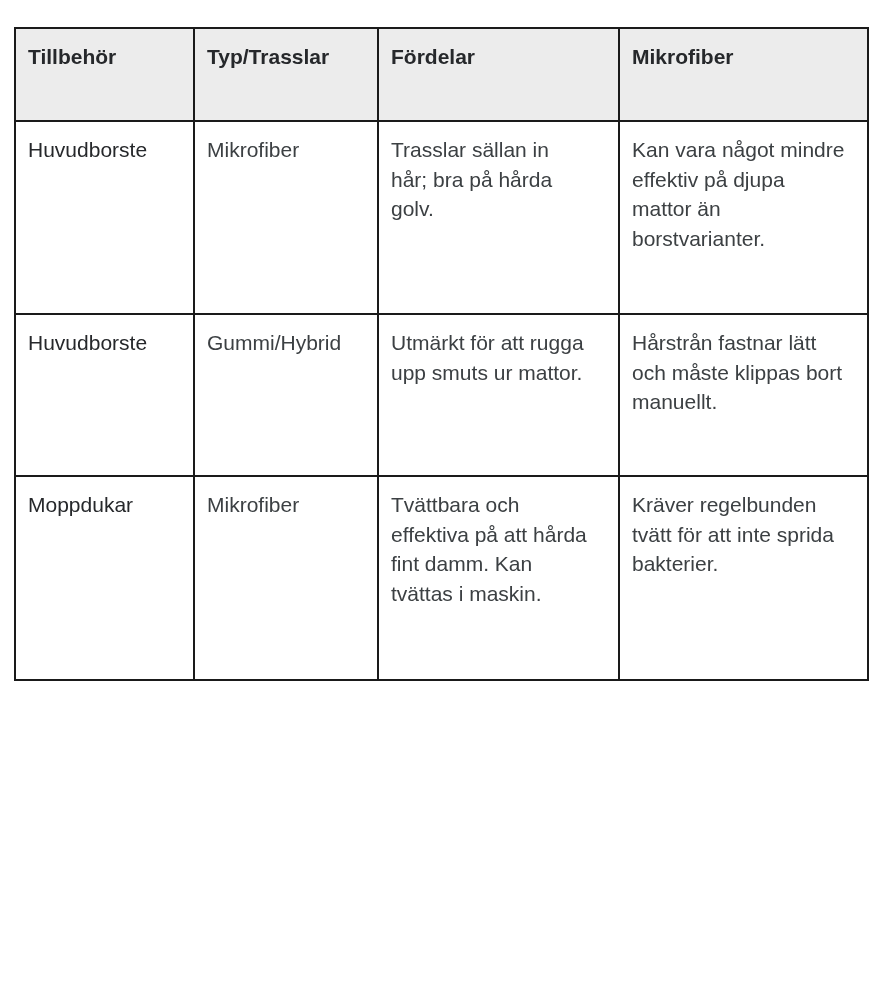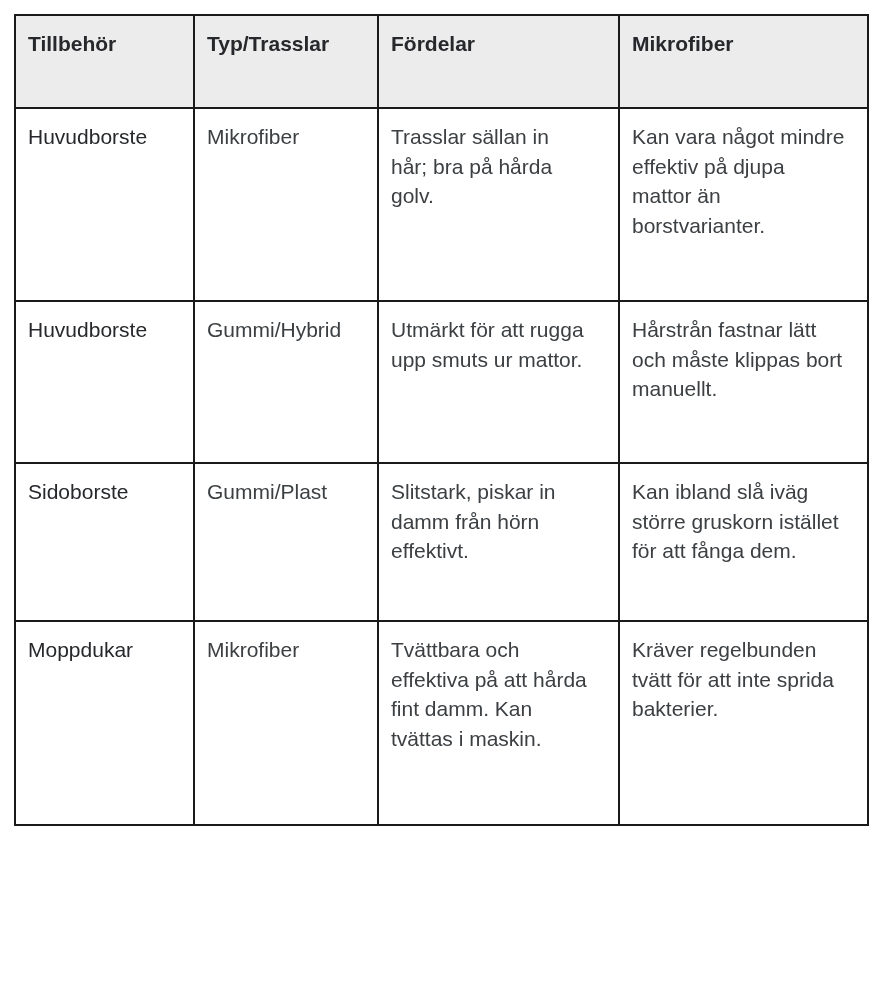--- a/index.html
+++ b/index.html
@@ -8,21 +8,21 @@
     --body-text:#3c4043;
     --bold-text:#26282b;
   }
   *{box-sizing:border-box;margin:0;padding:0;}
   html,body{background:#ffffff;}
   body{
     width:883px;height:1007px;
     font-family:"Liberation Sans","DejaVu Sans",sans-serif;
     color:var(--body-text);
   }
-  .doc{padding:14px;}
+  .doc{padding:14px;margin-top:13px;}
   table.cmp{
     border-collapse:collapse;
     table-layout:fixed;
     width:853px;
   }
   table.cmp col.c0{width:179px;}
   table.cmp col.c1{width:184px;}
   table.cmp col.c2{width:241px;}
   table.cmp col.c3{width:249px;}
   table.cmp th, table.cmp td{
@@ -84,30 +84,20 @@
       </tr>
       <tr class="r1">
         <td class="lead">Huvudborste</td>
         <td>Gummi/Hybrid</td>
         <td>Utmärkt för att rugga
 upp smuts ur mattor.</td>
         <td>Hårstrån fastnar lätt
 och måste klippas bort
 manuellt.</td>
       </tr>
-      <tr class="r2">
-        <td class="lead">Sidoborste</td>
-        <td>Gummi/Plast</td>
-        <td>Slitstark, piskar in
-damm från hörn
-effektivt.</td>
-        <td>Kan ibland slå iväg
-större gruskorn istället
-för att fånga dem.</td>
-      </tr>
       <tr class="r4">
         <td class="lead">Moppdukar</td>
         <td>Mikrofiber</td>
         <td>Tvättbara och
 effektiva på att hårda
 fint damm. Kan
 tvättas i maskin.</td>
         <td>Kräver regelbunden
 tvätt för att inte sprida
 bakterier.</td>

